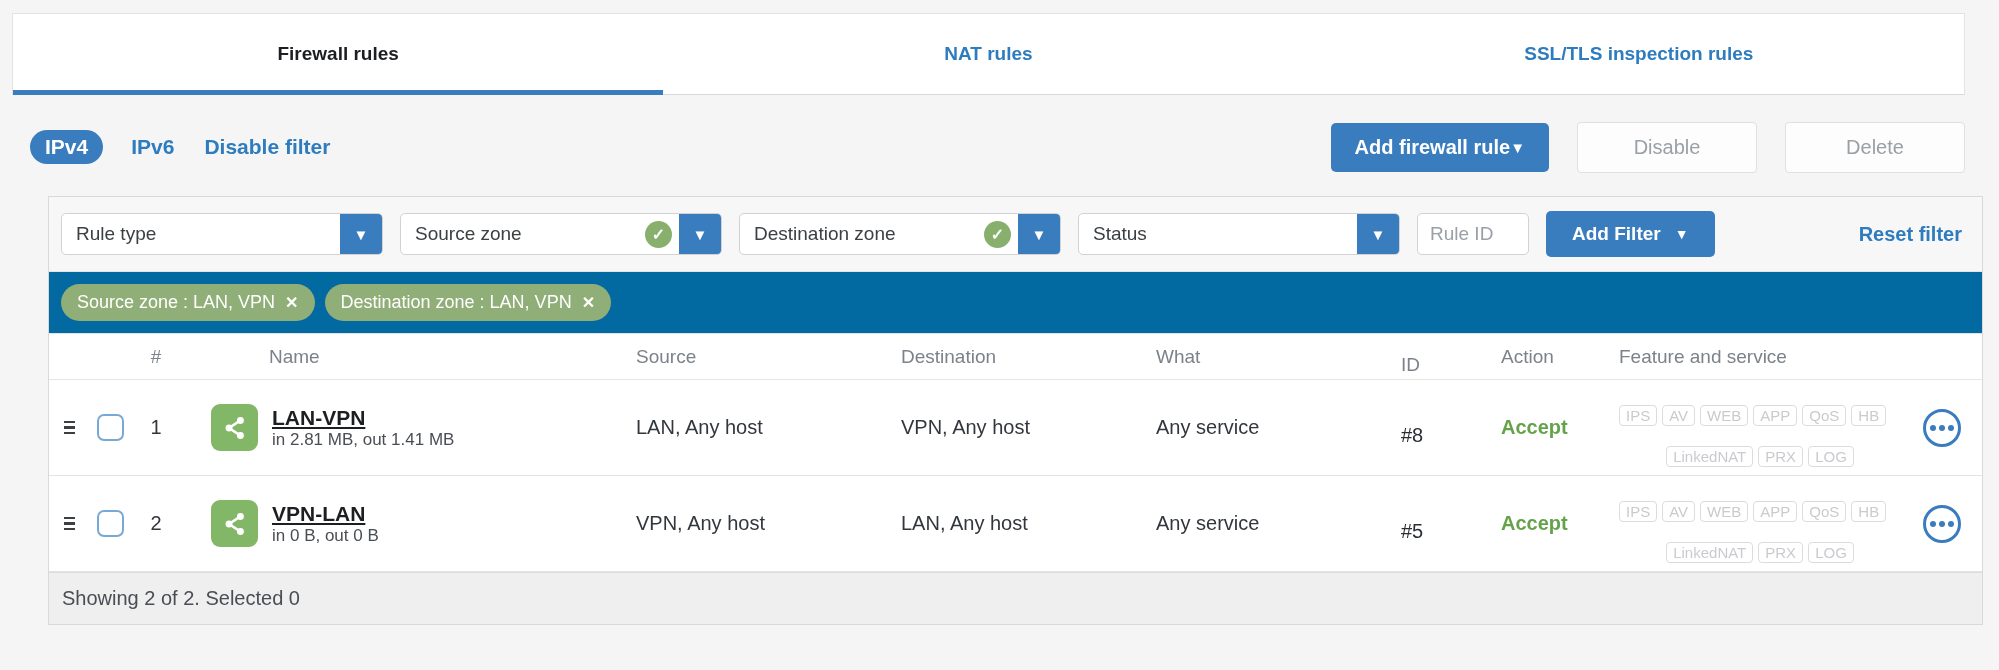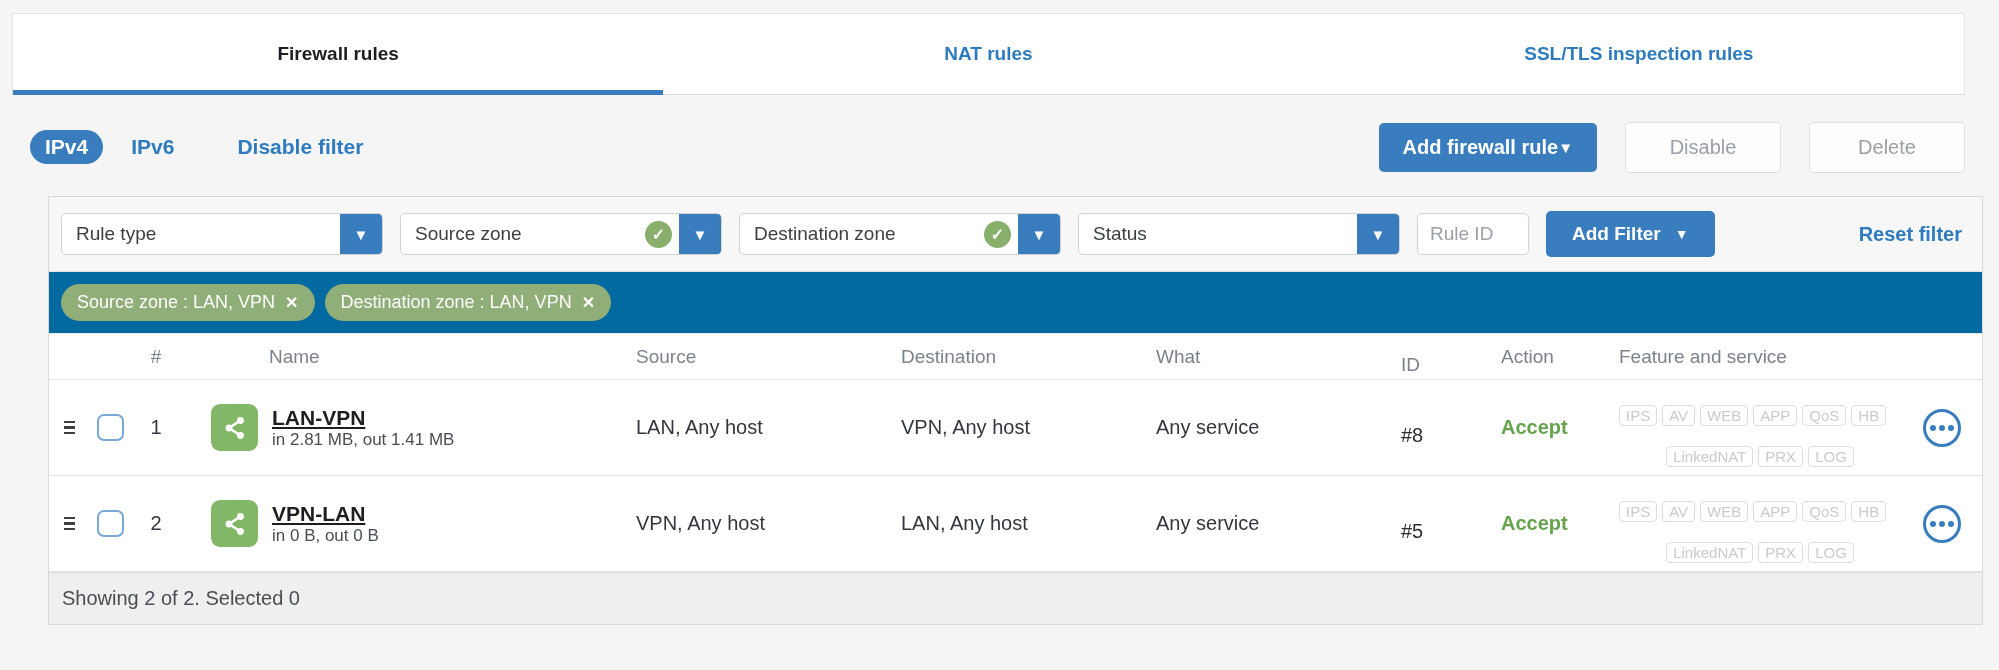--- a/index.html
+++ b/index.html
@@ -32,31 +32,31 @@
     position: absolute; left: 30px; right: 34px; top: 118px; height: 58px;
     display: flex; align-items: center;
   }
   .ip-pill {
     background: #3a7dbf; color: #fff; font-weight: bold; font-size: 21px;
     border-radius: 17px; padding: 5px 15px; cursor: pointer;
   }
   .ip-link {
     color: #2e7cbe; font-weight: bold; font-size: 21px; margin-left: 28px; cursor: pointer;
   }
-  .disable-filter { margin-left: 63px; }
+  .disable-filter { margin-left: 30px; }
   .toolbar-right { margin-left: auto; display: flex; align-items: center; gap: 28px; }
   .btn-primary {
     background: #3a7dbf; color: #fff; font-weight: bold; font-size: 20px;
     border: none; border-radius: 5px; padding: 13px 24px; cursor: pointer;
     display: flex; align-items: center; 
   }
   .btn-primary .caret { font-size: 15px; }
   .btn-ghost {
     background: #fdfdfd; color: #9aa0a6; font-size: 20px;
-    border: 1px solid #e0e0e0; border-radius: 4px; padding: 13px 0; width: 156px;
+    border: 1px solid #e0e0e0; border-radius: 4px; padding: 13px 0; width: 180px;
     cursor: pointer; text-align: center;
   }
 
   
   .panel {
     position: absolute; left: 48px; top: 196px; width: 1935px;
     background: #fff; border: 1px solid #d9d9d9;
   }
 
   

